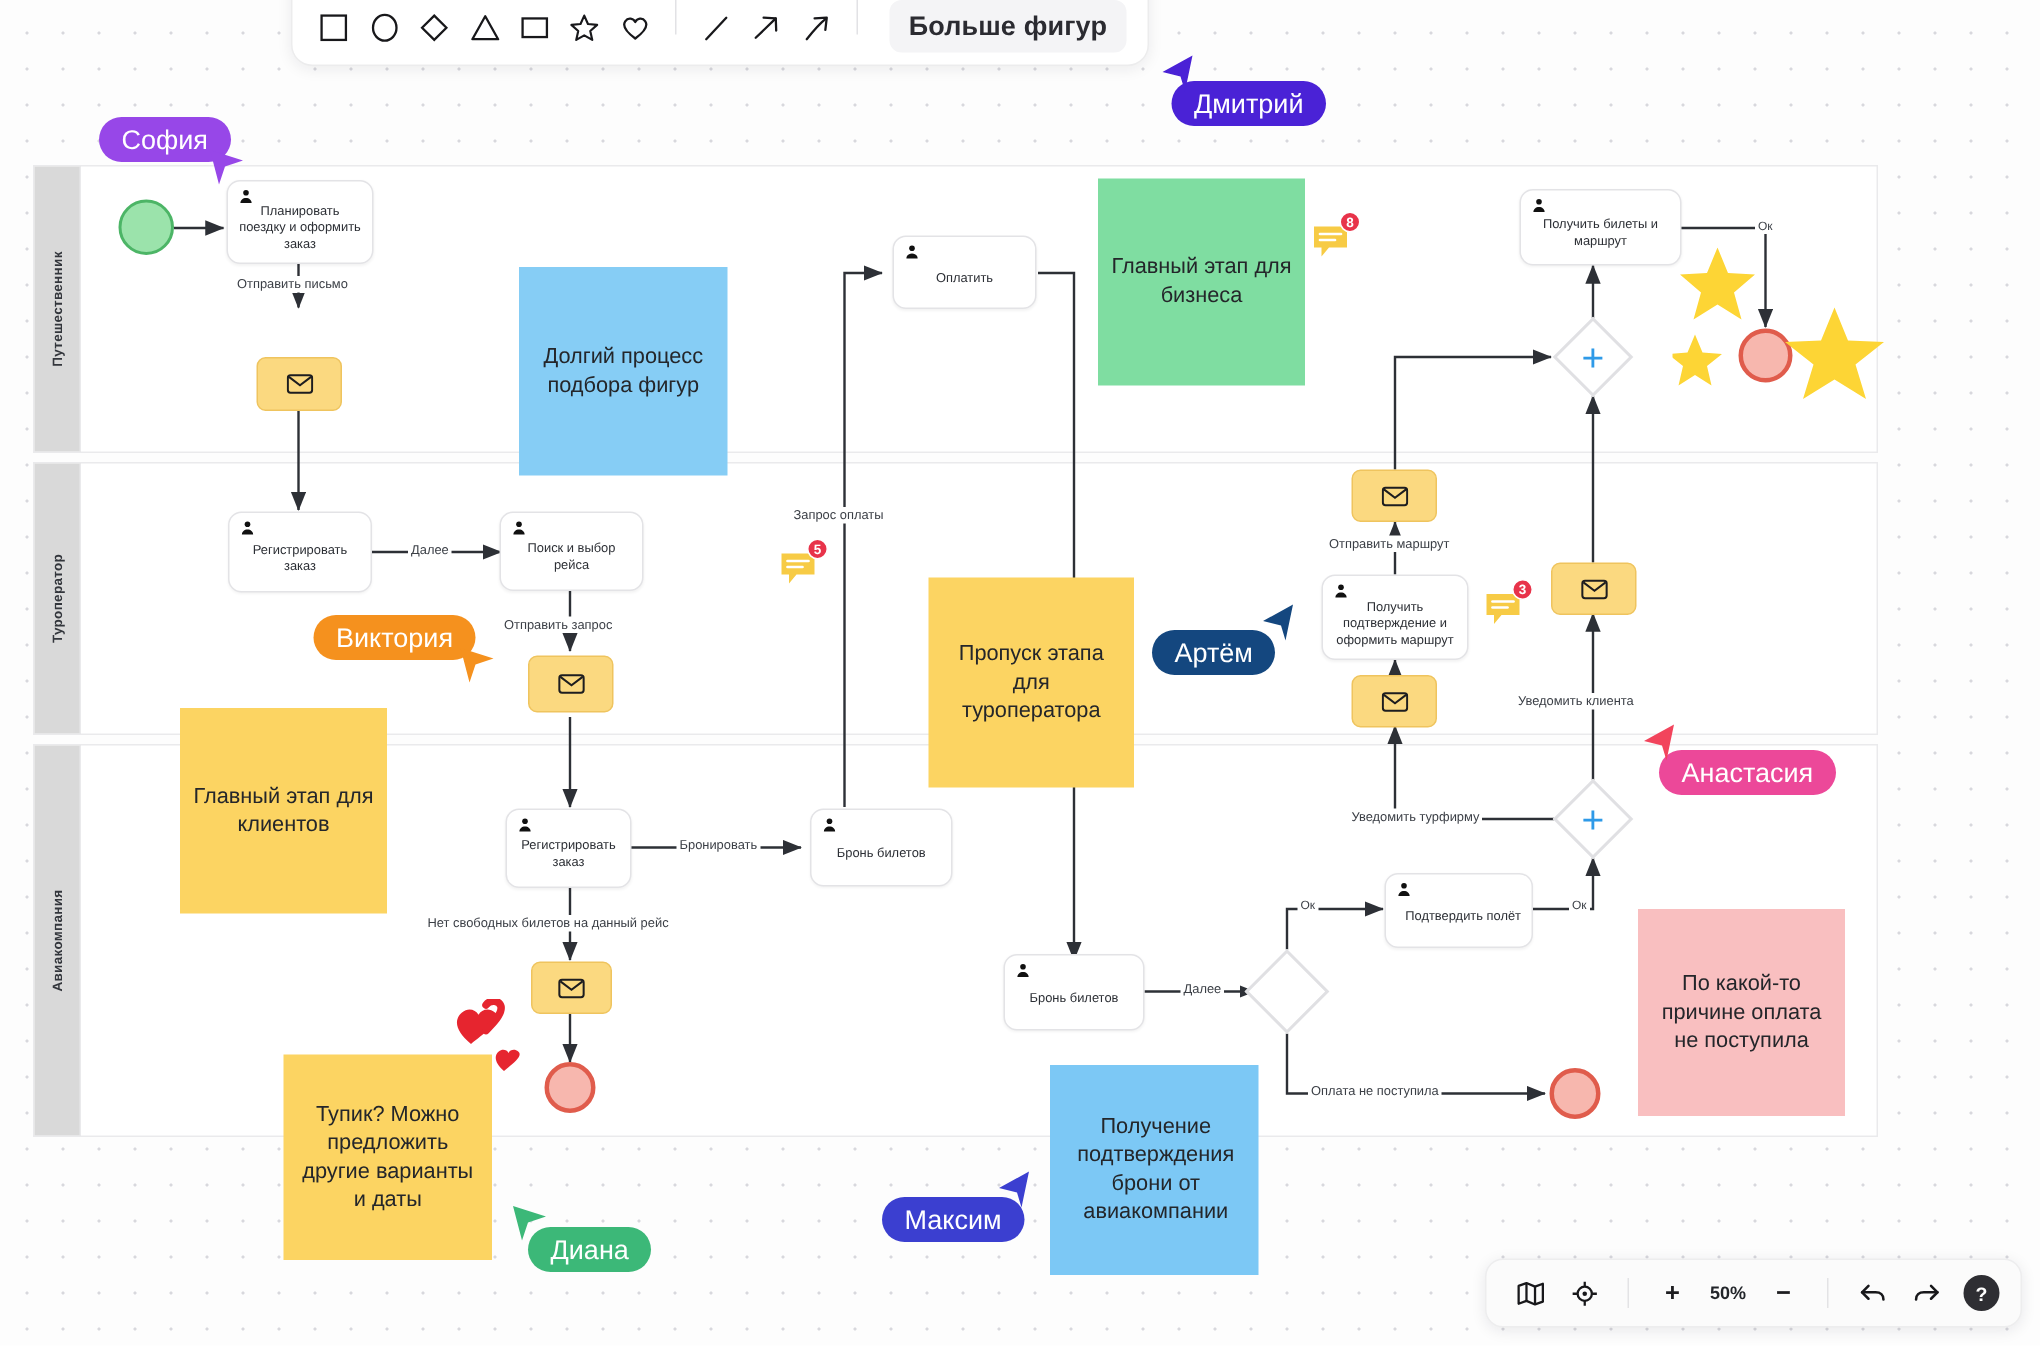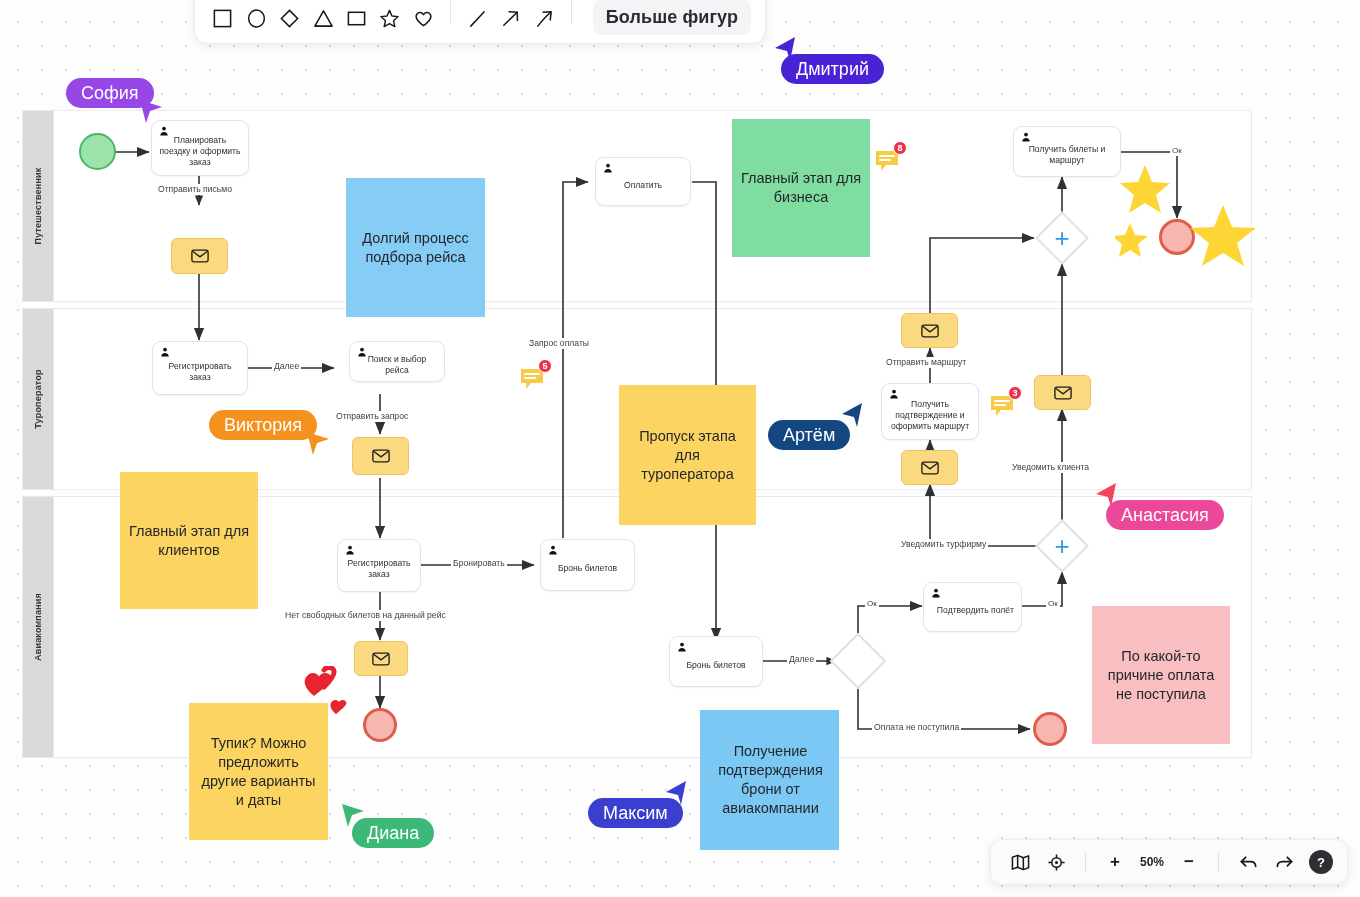--- a/index.html
+++ b/index.html
@@ -259,21 +259,21 @@
 </div>
 
 <div class="task" style="left:152px;top:341px;width:96px;height:54px;">
   <svg class="usr" viewBox="0 0 16 16" fill="currentColor">
       <circle cx="8" cy="4" r="3"></circle>
       <path d="M2 15c0-3.3 2.7-5.5 6-5.5s6 2.2 6 5.5z"></path>
     </svg>
   <span>Регистрировать заказ</span>
 </div>
 
-<div class="task" style="left:349px;top:341px;width:96px;height:41px;">
+<div class="task" style="left:333px;top:341px;width:96px;height:53px;">
   <svg class="usr" viewBox="0 0 16 16" fill="currentColor">
       <circle cx="8" cy="4" r="3"></circle>
       <path d="M2 15c0-3.3 2.7-5.5 6-5.5s6 2.2 6 5.5z"></path>
     </svg>
   <span>Поиск и выбор рейса</span>
 </div>
 
 <div class="task" style="left:881px;top:383px;width:98px;height:57px;">
   <svg class="usr" viewBox="0 0 16 16" fill="currentColor">
       <circle cx="8" cy="4" r="3"></circle>
@@ -368,21 +368,21 @@
 <div class="elabel" style="left:884px;top:357px;">Отправить маршрут</div>
 <div class="elabel" style="left:1010px;top:462px;">Уведомить клиента</div>
 <div class="elabel" style="left:899px;top:539px;">Уведомить турфирму</div>
 <div class="elabel" style="left:451px;top:558px;">Бронировать</div>
 <div class="elabel" style="left:283px;top:610px;">Нет свободных билетов на данный рейс</div>
 <div class="elabel" style="left:787px;top:654px;">Далее</div>
 <div class="elabel sm" style="left:865px;top:598px;">Ок</div>
 <div class="elabel sm" style="left:1046px;top:598px;">Ок</div>
 <div class="elabel" style="left:872px;top:722px;">Оплата не поступила</div>
 
-<div class="sticky" style="left:346px;top:178px;width:139px;height:139px;background:#86cdf5;">Долгий процесс подбора рейса</div>
+<div class="sticky" style="left:346px;top:178px;width:139px;height:139px;background:#86cdf5;">Долгий процесс подбора фигур</div>
 <div class="sticky" style="left:732px;top:119px;width:138px;height:138px;background:#7fdda1;">Главный этап для бизнеса</div>
 <div class="sticky" style="left:571px;top:385px;width:137px;height:140px;background:#fcd462;margin-left:48px;">Пропуск этапа для туроператора</div>
 <div class="sticky" style="left:120px;top:472px;width:138px;height:137px;background:#fcd462;">Главный этап для клиентов</div>
 <div class="sticky" style="left:1092px;top:606px;width:138px;height:138px;background:#f9bfc0;">По какой-то причине оплата не поступила</div>
 <div class="sticky" style="left:189px;top:703px;width:139px;height:137px;background:#fcd462;">Тупик? Можно предложить другие варианты и даты</div>
 <div class="sticky" style="left:700px;top:710px;width:139px;height:140px;background:#7cc8f5;padding-left:10px;">Получение подтверждения брони от авиакомпании</div>
 
 <div class="cursor" style="left:66px;top:78px;">
   <span class="pill" style="background:#9747e8;">София</span>
   <svg class="arrow" style="left:72px;top:20px;width:26px;height:26px;" viewBox="0 0 26 26">

